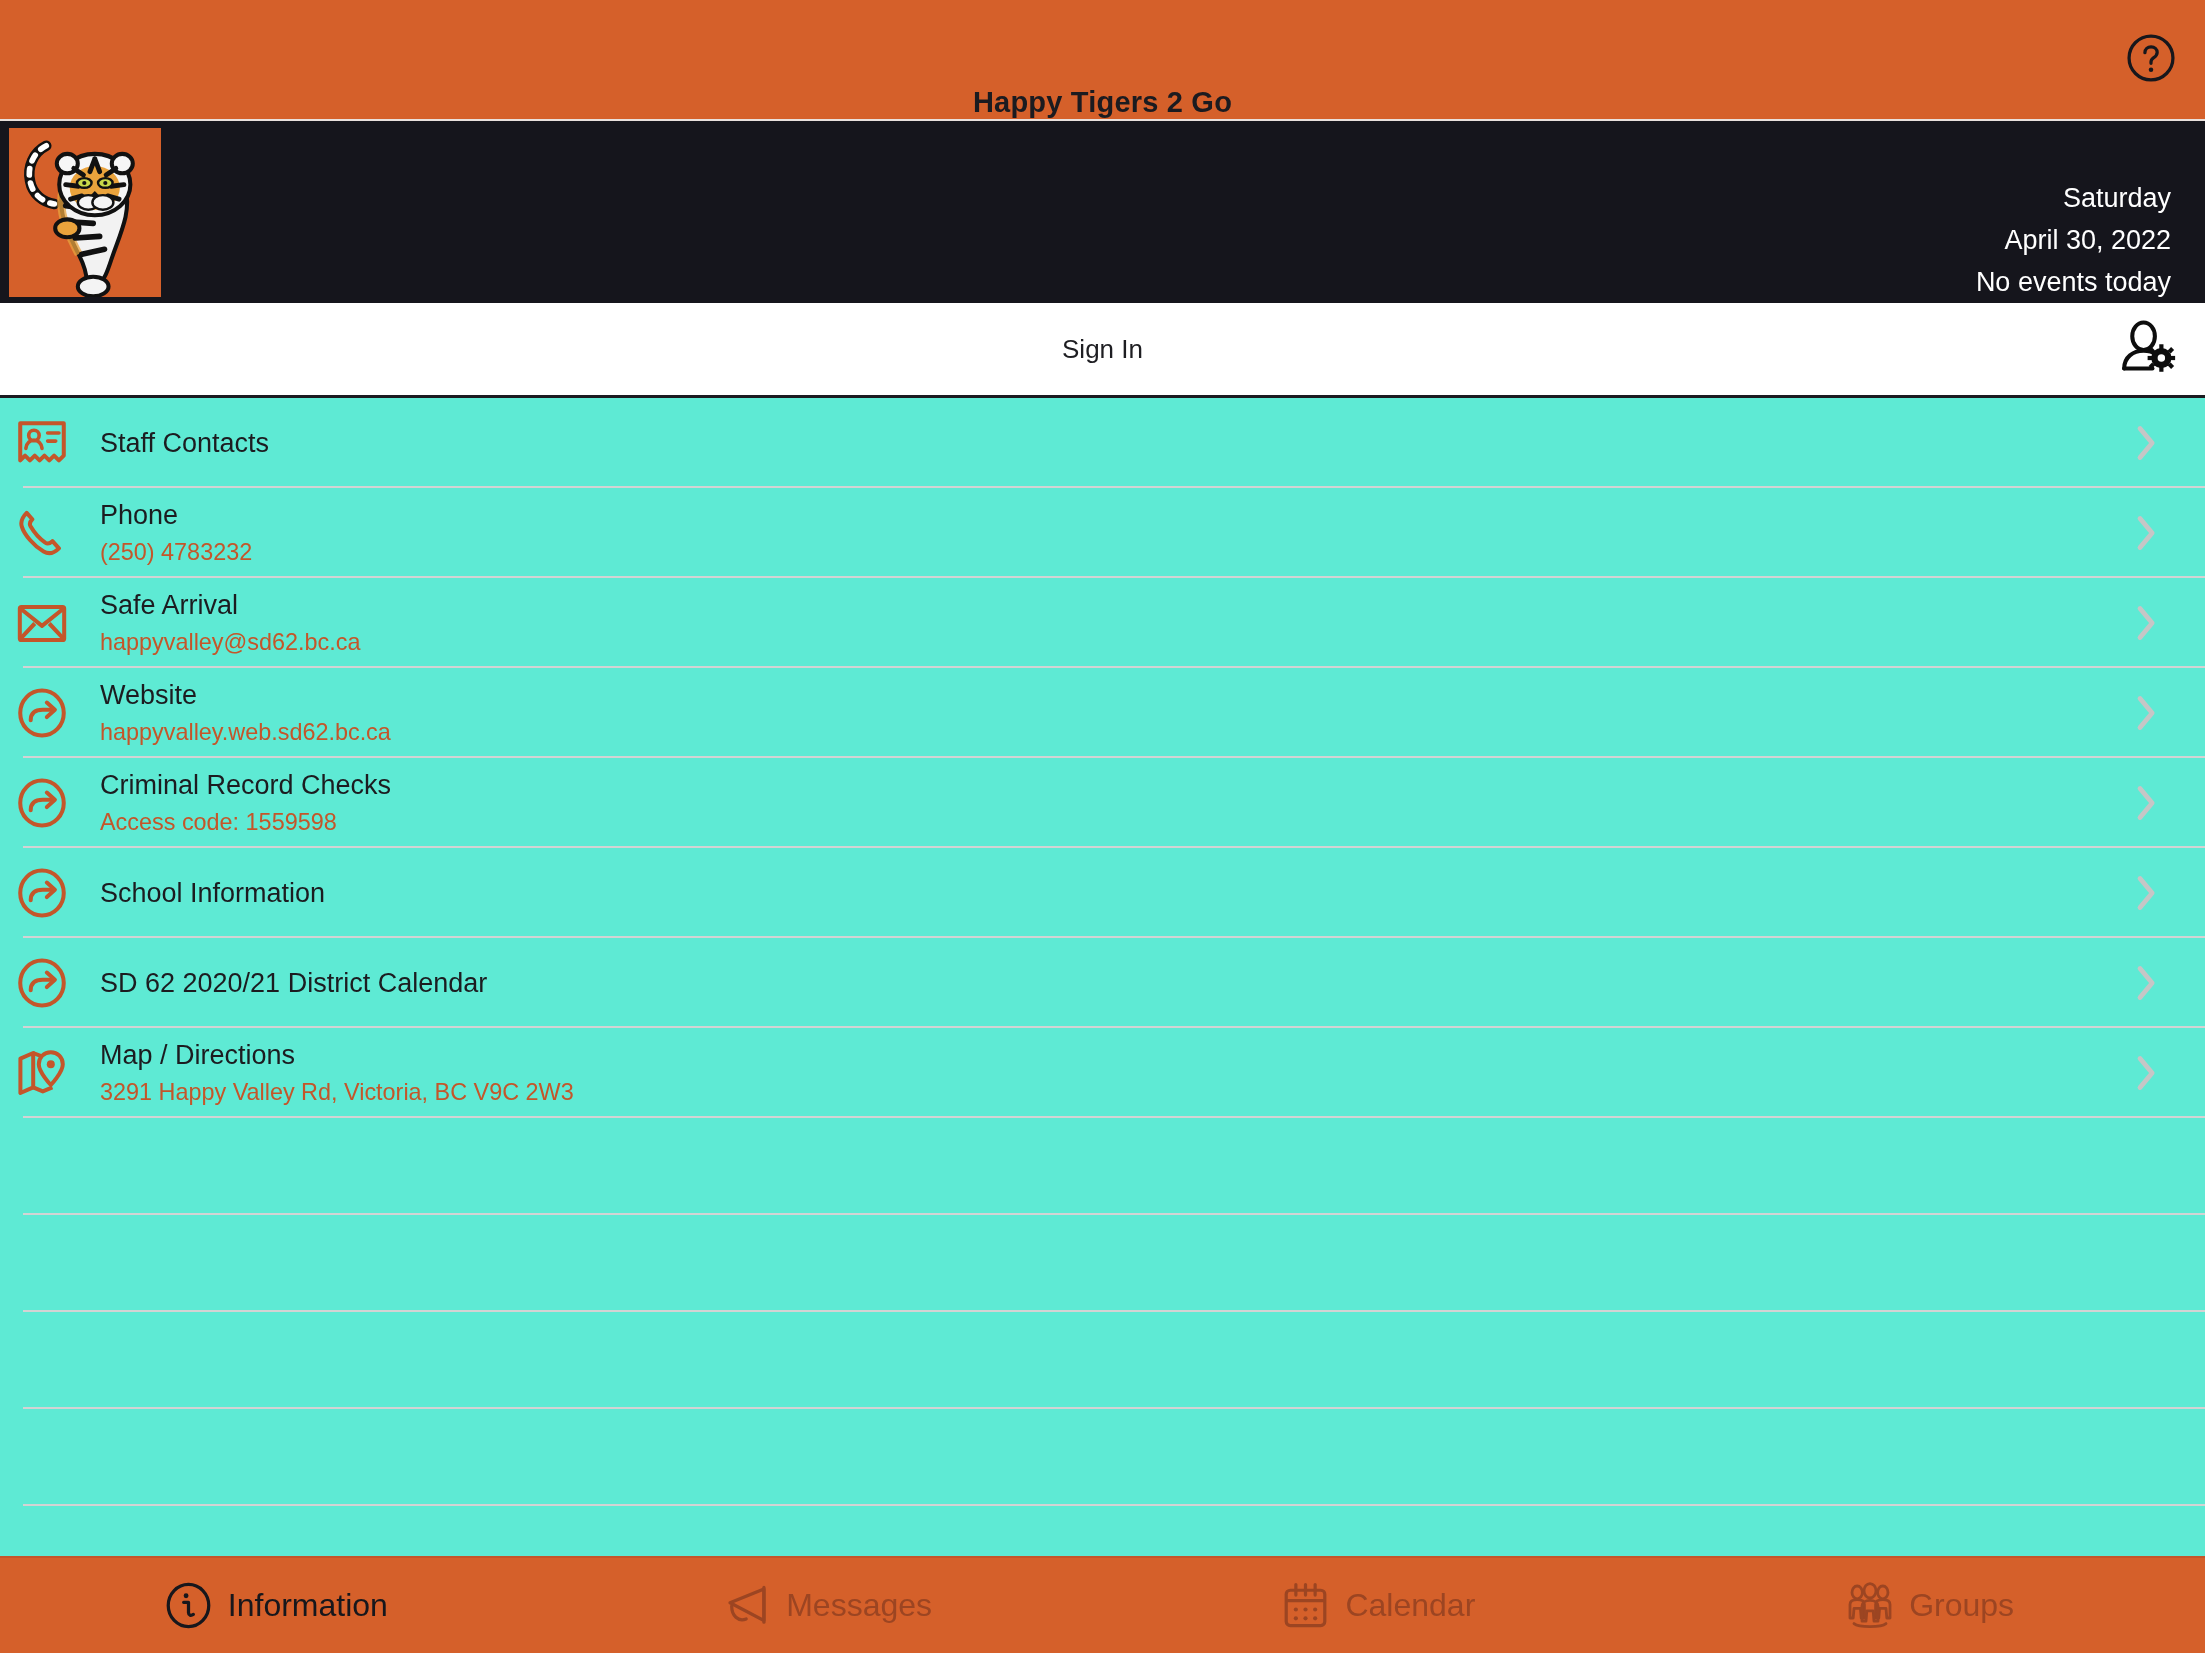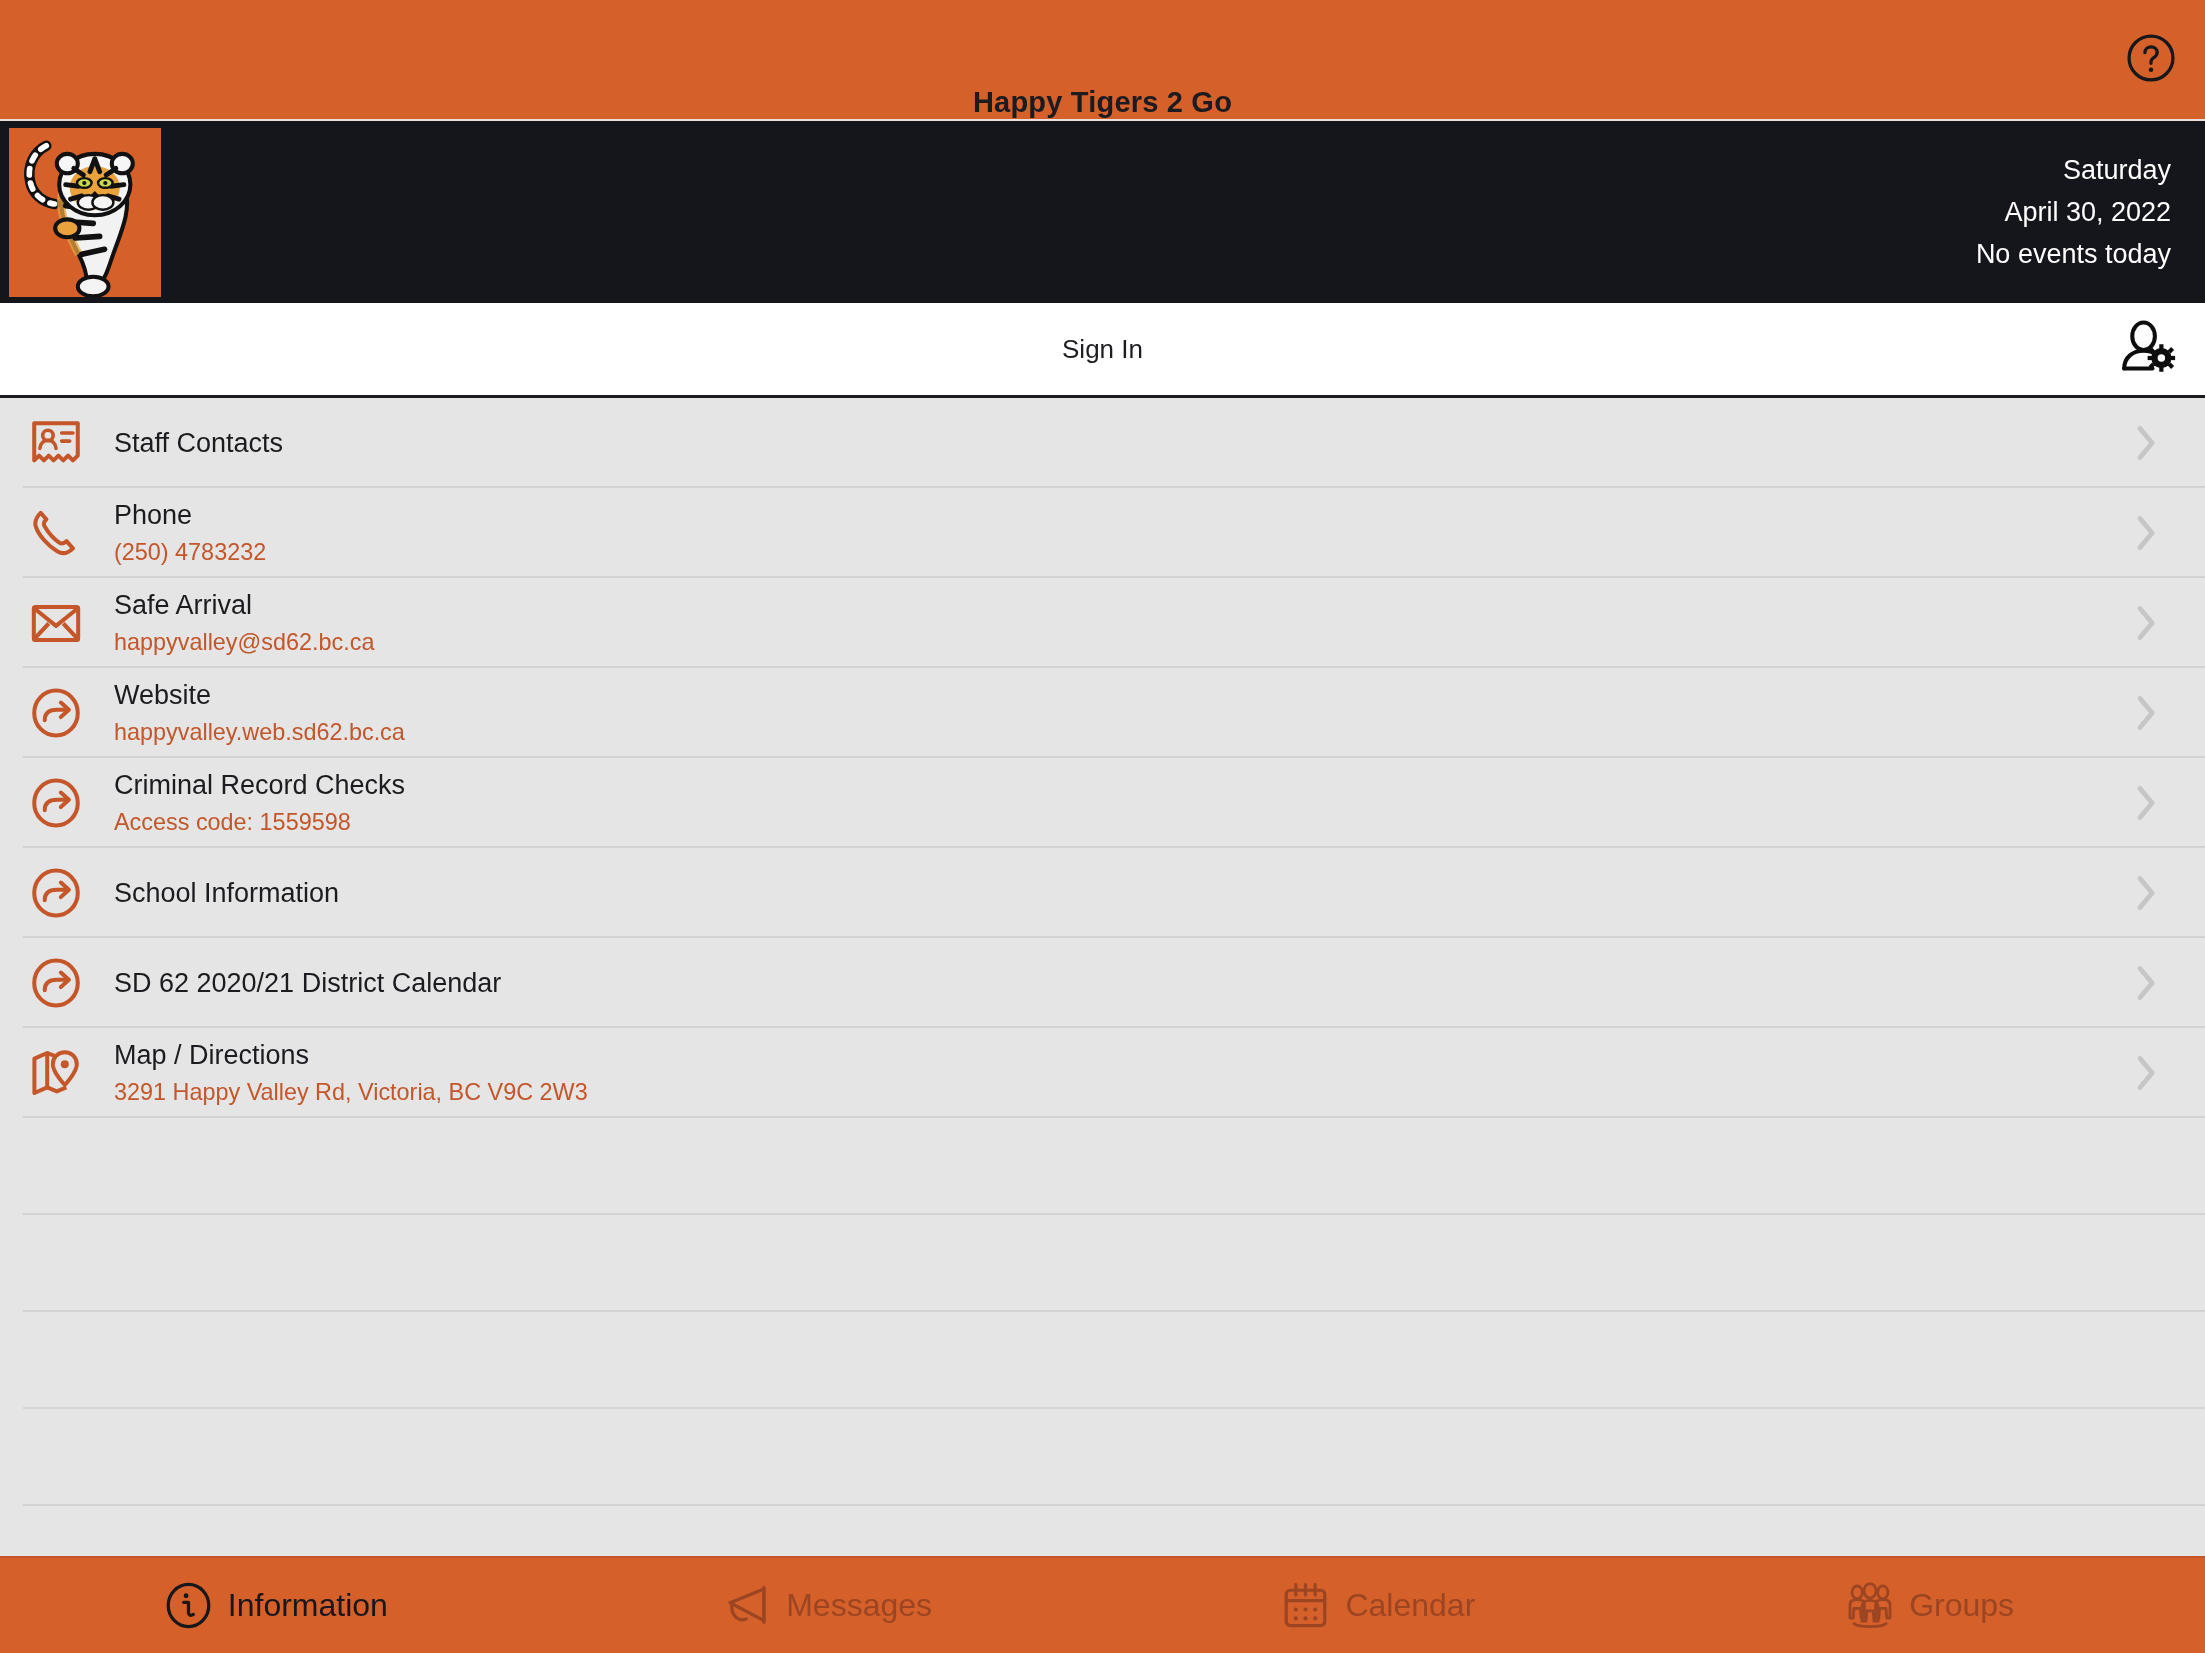--- a/index.html
+++ b/index.html
@@ -53,21 +53,21 @@
     cursor: pointer;
   }
 
   
   .banner {
     height: 182px;
     flex: 0 0 182px;
     background: #15151c;
     position: relative;
     display: flex;
-    align-items: center;
+    align-items: flex-end;
   }
   .logo-wrap {
     width: 161px;
     height: 100%;
     flex: 0 0 161px;
     position: relative;
     overflow: hidden;
   }
   .logo-square {
     position: absolute;
@@ -124,22 +124,22 @@
     flex: 1 1 auto;
     background: #ffffff;
     overflow: hidden;
     position: relative;
   }
   .row {
     position: relative;
     display: flex;
     align-items: center;
     box-sizing: border-box;
-    padding-left: 22px;
-    background: #e5e5e5;
+    padding-left: 8px;
+    background: #5eead4;
   }
   .row::after {
     content: "";
     position: absolute;
     left: 22.6px;
     right: 0;
     bottom: 0;
     height: 1.6px;
     background: #d3d3d3;
   }

